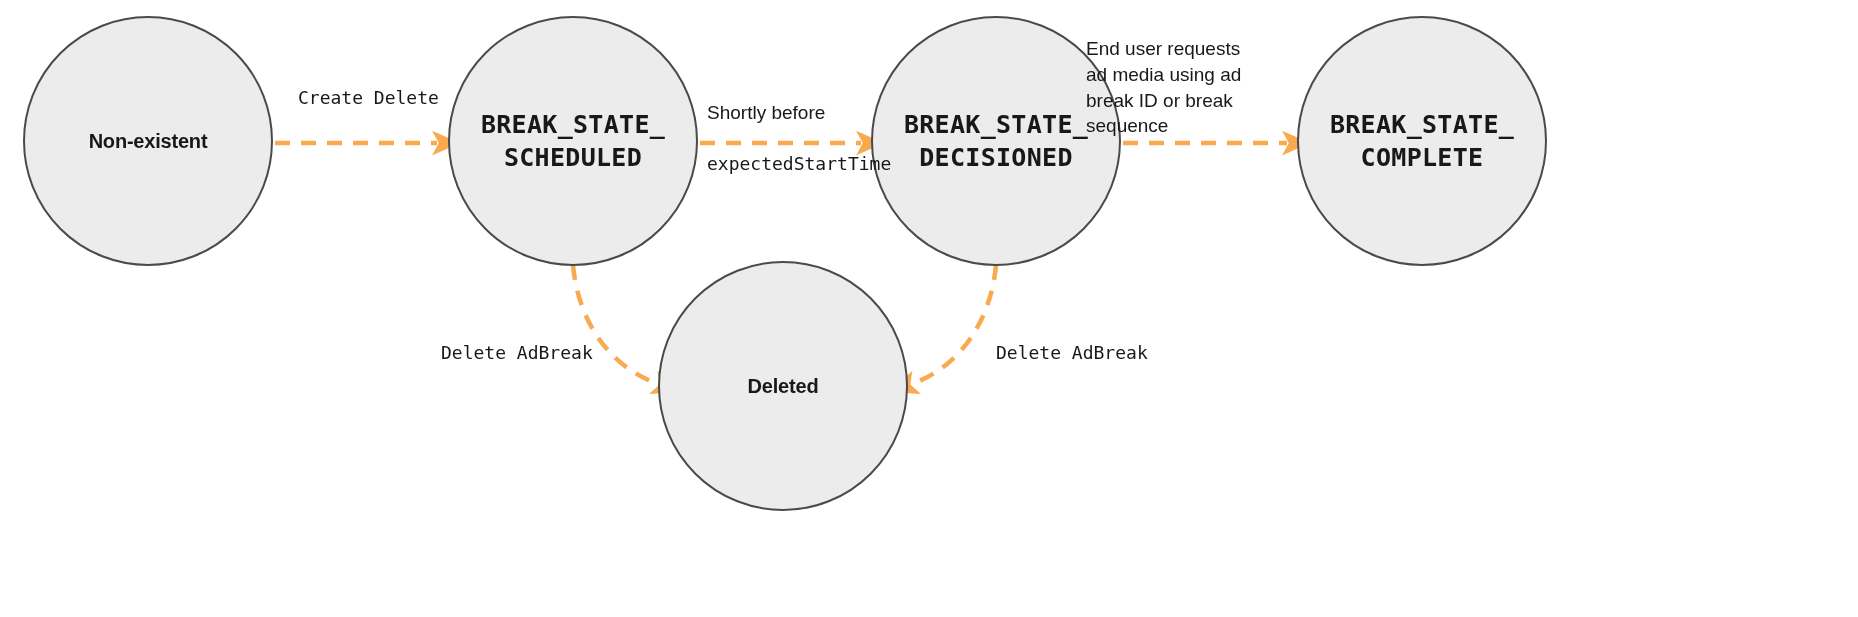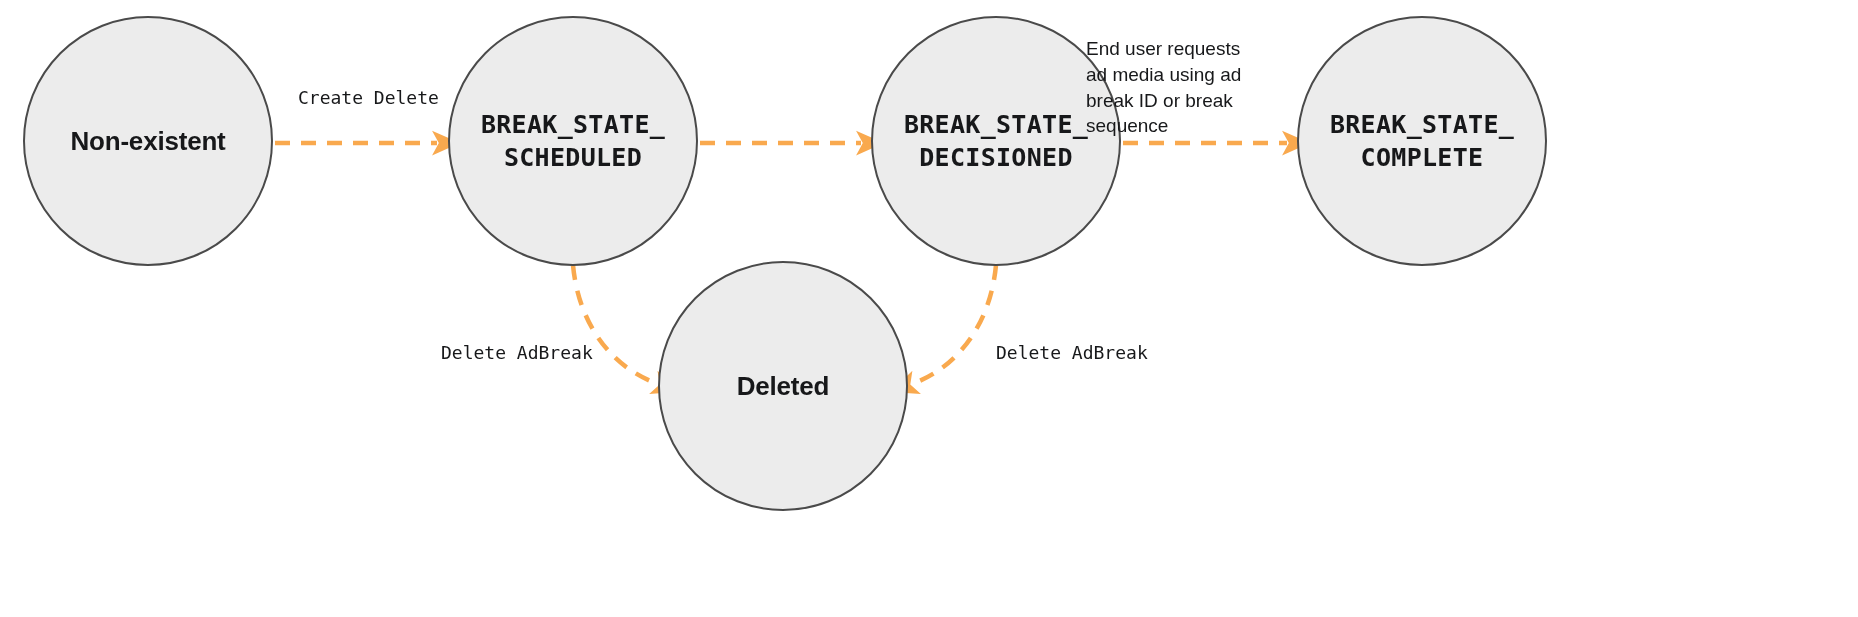--- a/index.html
+++ b/index.html
@@ -42,21 +42,21 @@
     white-space: pre-line;
     user-select: none;
   }
   .node-label.mono {
     font-family: "DejaVu Sans Mono", "Liberation Mono", monospace;
     font-size: 25px;
     letter-spacing: 0.3px;
   }
   .node-label.sans {
     font-family: "Liberation Sans", sans-serif;
-    font-size: 26px;
+    font-size: 20px;
     letter-spacing: -0.2px;
   }
   .edge-label {
     position: absolute;
     color: #17181a;
     line-height: 1.36;
     white-space: pre-line;
     user-select: none;
   }
   .edge-label.mono {
@@ -117,20 +117,24 @@
     <span class="node-label mono">BREAK_STATE_
 COMPLETE</span>
   </div>
 
   <div class="node" style="left:658px; top:261px; width:250px; height:250px;">
     <span class="node-label sans">Deleted</span>
   </div>
 
   <div class="edge-label mono" style="left:298px; top:86px;">Create Delete</div>
 
+  <div class="edge-label mixed" style="left:707px; top:74px;">
+    <span>Shortly before</span><br>
+    <span class="mono-run">expectedStartTime</span>
+  </div>
 
   <div class="edge-label sans" style="left:1086px; top:36px;">End user requests
 ad media using ad
 break ID or break
 sequence</div>
 
   <div class="edge-label mono" style="left:441px; top:341px;">Delete AdBreak</div>
 
   <div class="edge-label mono" style="left:996px; top:341px;">Delete AdBreak</div>
 

